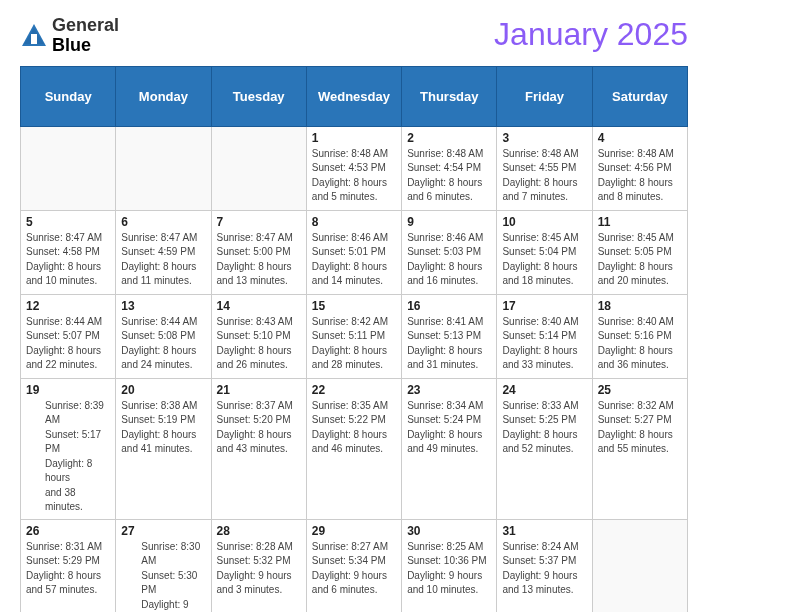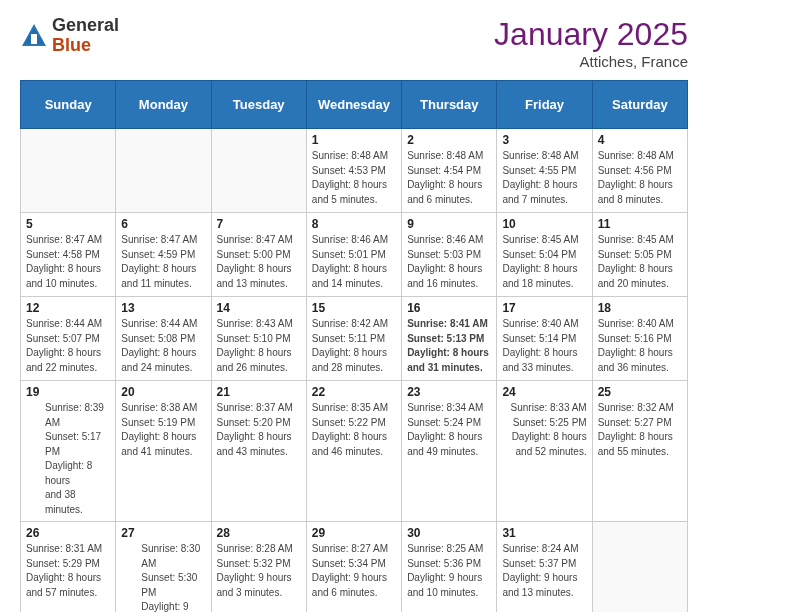--- a/index.html
+++ b/index.html
@@ -27,48 +27,48 @@
       display: flex;
       align-items: center;
       gap: 4px;
     }
     .logo-text {
       font-size: 18px;
       font-weight: bold;
       line-height: 1.1;
     }
     .logo-general { color: #333; }
-    .logo-blue { color: #c2410c; }
+    .logo-blue { color: #000000; }
     .logo-icon {
       width: 28px;
       height: 28px;
     }
     .title-block {
       text-align: right;
     }
     .calendar-title {
       font-size: 32px;
       font-weight: normal;
-      color: #701a75;
+      color: #8b5cf6;
     }
     .calendar-subtitle {
       font-size: 15px;
       color: #444;
     }
     .calendar-table {
       width: 100%;
       border-collapse: collapse;
       flex: 1;
     }
     .calendar-table thead tr th {
       background: #2a75b8;
       color: #fff;
       font-size: 13px;
       font-weight: bold;
-      padding: 16px 4px;
+      padding: 22px 4px;
       text-align: center;
       border: 1px solid #1a5a96;
     }
     .calendar-table tbody tr td {
       border: 1px solid #ccc;
       vertical-align: top;
       padding: 4px 5px;
       width: calc(100% / 7);
       height: 84px;
       background: #fff;
@@ -101,21 +101,20 @@
         <polygon points="14,6 24,22 4,22" fill="#1a5a96" opacity="0.3"></polygon>
         <rect x="11" y="12" width="6" height="10" fill="#fff"></rect>
       </svg>
       <div class="logo-text">
         <span class="logo-general">General</span><br>
         <span class="logo-blue">Blue</span>
       </div>
     </div>
     <div class="title-block">
       <div class="calendar-title">January 2025</div>
-      <div class="calendar-subtitle">Attiches, France</div>
     </div>
   </div>
 
   <table class="calendar-table">
     <thead>
       <tr id="weekday-header">
           <th>Sunday</th>
           <th>Monday</th>
           <th>Tuesday</th>
           <th>Wednesday</th>
@@ -233,21 +232,21 @@
           </td>
           <td>
             <div class="day-number">15</div>
             <div class="day-info" style="white-space: pre-line;">Sunrise: 8:42 AM
 Sunset: 5:11 PM
 Daylight: 8 hours
 and 28 minutes.</div>
           </td>
           <td>
             <div class="day-number">16</div>
-            <div class="day-info" style="white-space: pre-line; font-weight: bold;">Sunrise: 8:41 AM
+            <div class="day-info" style="white-space: pre-line;">Sunrise: 8:41 AM
 Sunset: 5:13 PM
 Daylight: 8 hours
 and 31 minutes.</div>
           </td>
           <td>
             <div class="day-number">17</div>
             <div class="day-info" style="white-space: pre-line;">Sunrise: 8:40 AM
 Sunset: 5:14 PM
 Daylight: 8 hours
 and 33 minutes.</div>
@@ -291,21 +290,21 @@
           </td>
           <td>
             <div class="day-number">23</div>
             <div class="day-info" style="white-space: pre-line;">Sunrise: 8:34 AM
 Sunset: 5:24 PM
 Daylight: 8 hours
 and 49 minutes.</div>
           </td>
           <td>
             <div class="day-number">24</div>
-            <div class="day-info" style="white-space: pre-line; text-align: right;">Sunrise: 8:33 AM
+            <div class="day-info" style="white-space: pre-line;">Sunrise: 8:33 AM
 Sunset: 5:25 PM
 Daylight: 8 hours
 and 52 minutes.</div>
           </td>
           <td>
             <div class="day-number">25</div>
             <div class="day-info" style="white-space: pre-line;">Sunrise: 8:32 AM
 Sunset: 5:27 PM
 Daylight: 8 hours
 and 55 minutes.</div>
@@ -336,21 +335,21 @@
           <td>
             <div class="day-number">29</div>
             <div class="day-info" style="white-space: pre-line;">Sunrise: 8:27 AM
 Sunset: 5:34 PM
 Daylight: 9 hours
 and 6 minutes.</div>
           </td>
           <td>
             <div class="day-number">30</div>
             <div class="day-info" style="white-space: pre-line;">Sunrise: 8:25 AM
-Sunset: 5:36 PM
+Sunset: 10:36 PM
 Daylight: 9 hours
 and 10 minutes.</div>
           </td>
           <td>
             <div class="day-number">31</div>
             <div class="day-info" style="white-space: pre-line;">Sunrise: 8:24 AM
 Sunset: 5:37 PM
 Daylight: 9 hours
 and 13 minutes.</div>
           </td>

